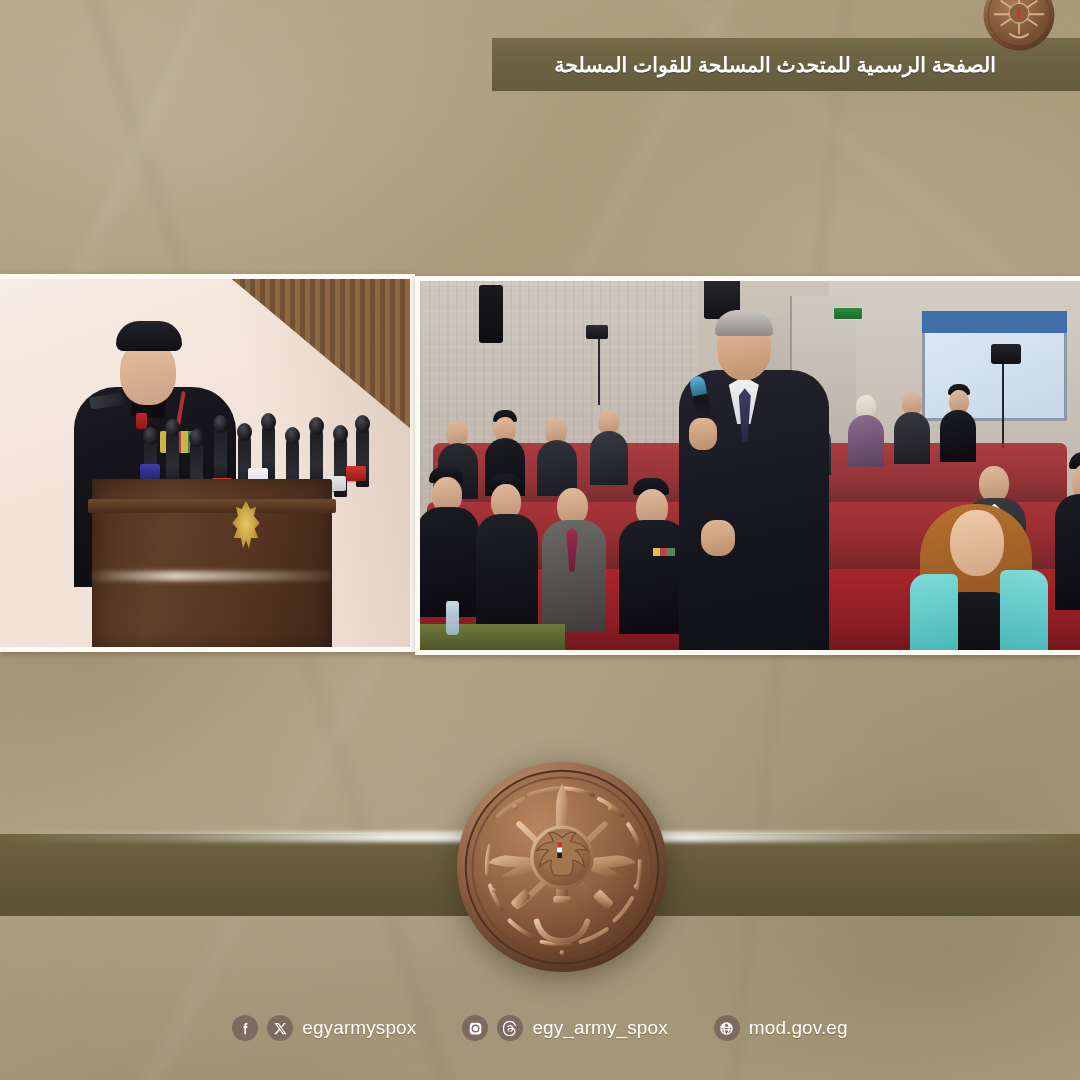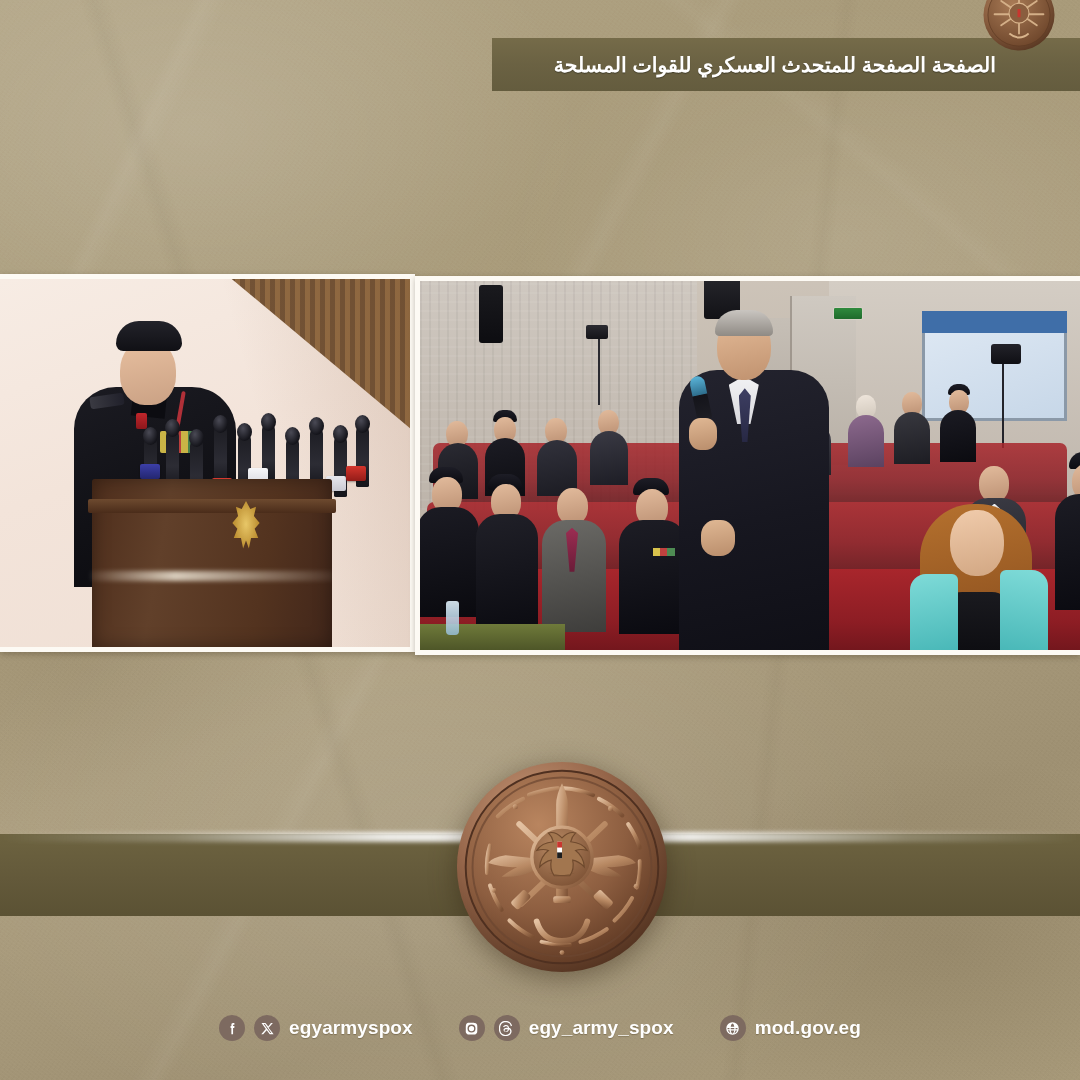--- a/index.html
+++ b/index.html
@@ -334,33 +334,33 @@
   }
   .social-group{ display:flex; align-items:center; gap:9px; }
   .social-icon{
     width:26px; height:26px; border-radius:50%;
     background:#7d6a60;
     display:flex; align-items:center; justify-content:center;
     flex:0 0 auto;
   }
   .social-icon svg{ width:15px; height:15px; fill:#ffffff; }
   .social-handle{
-    color:#ffffff; font-size:19px; font-weight:bold; letter-spacing:.1px;
+    color:#ffffff; font-size:19px; font-weight:normal; letter-spacing:.1px;
     margin-left:0; text-shadow:0 1px 1px rgba(60,45,20,.35);
   }
 </style>
 </head>
 <body>
 
 <div class="bg-canvas"></div>
 <div class="bg-crease"></div>
 <div class="bg-grain"></div>
 
 <div class="header-banner">
-  <span class="header-title">الصفحة الصفحة للمتحدث العسكري للقوات المسلحة</span>
+  <span class="header-title">الصفحة الرسمية للمتحدث المسلحة للقوات المسلحة</span>
 </div>
 
 <div class="header-emblem">
   <svg class="emblem-wrap" viewBox="0 0 200 200" width="74" height="74" aria-hidden="true">
     <defs>
       <radialGradient id="hrim" cx="38%" cy="30%" r="78%">
         <stop offset="0%" stop-color="#b58b66"></stop>
         <stop offset="55%" stop-color="#8a5e3f"></stop>
         <stop offset="100%" stop-color="#53331f"></stop>
       </radialGradient>

